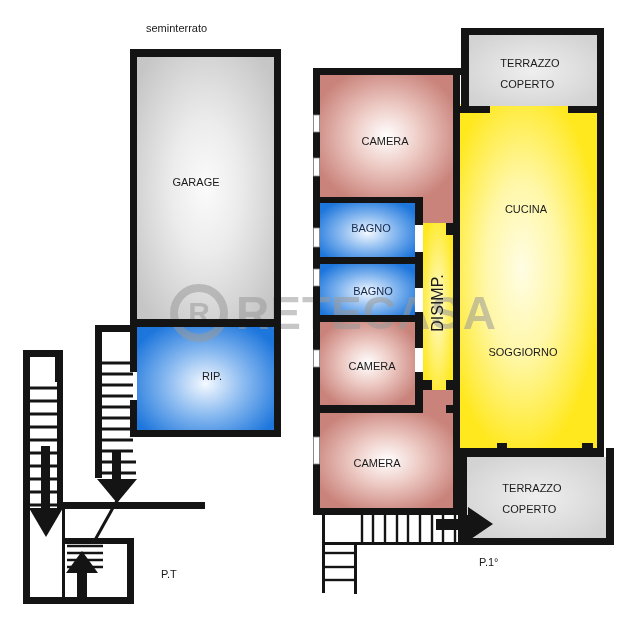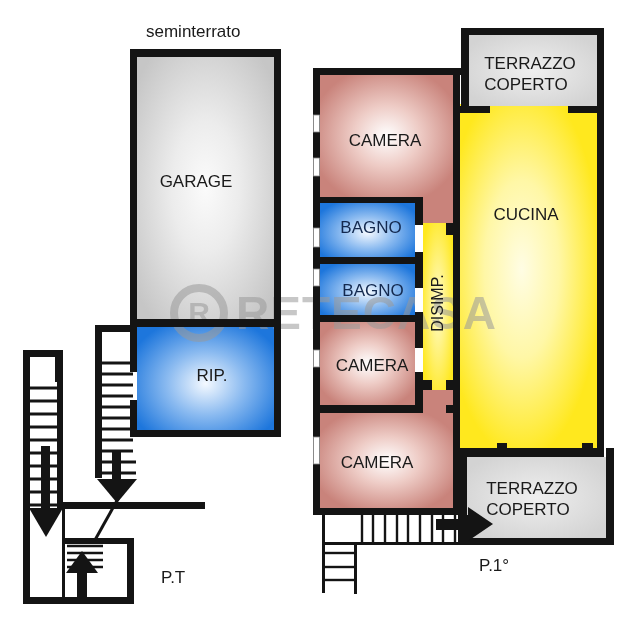--- a/index.html
+++ b/index.html
@@ -22,21 +22,21 @@
   #wm-text{font-weight:bold;font-size:46px;letter-spacing:1px;color:var(--watermark-gray,#9a9a9a);
            margin-left:8px;margin-top:2px;}
   
   svg#overlay{position:absolute;z-index:3;left:0;top:0;pointer-events:none;}
   .wall{fill:var(--wall,#141414);}
   .step{stroke:var(--wall,#141414);stroke-width:3;}
   .step2{stroke:var(--wall,#141414);stroke-width:2.4;}
   .win{fill:#ffffff;stroke:#8a8a8a;stroke-width:0.8;}
   .door{fill:#ffffff;}
   
-  .lbl{position:absolute;z-index:4;font-size:17px;color:var(--label-text,#1a1a1a);white-space:nowrap;}
+  .lbl{position:absolute;z-index:4;font-size:11px;color:var(--label-text,#1a1a1a);white-space:nowrap;}
   .ctr{transform:translate(-50%,-50%);}
   .lbl-bagno{color:var(--bagno-label-text,#13294f);}
   .lbl-2line{text-align:left;line-height:21px;}
   #lbl-disimp{transform:translate(-50%,-50%) rotate(-90deg);}
 </style>
 </head>
 <body>
 
 <div id="canvas">
 
@@ -195,21 +195,22 @@
 
   <div class="lbl ctr" style="left:196px;top:182px;">GARAGE</div>
   <div class="lbl ctr" style="left:212px;top:376px;">RIP.</div>
 
   <div class="lbl ctr" style="left:385px;top:141px;">CAMERA</div>
   <div class="lbl ctr lbl-bagno" style="left:371px;top:228px;">BAGNO</div>
   <div class="lbl ctr lbl-bagno" style="left:373px;top:291px;">BAGNO</div>
   <div class="lbl ctr" style="left:372px;top:366px;">CAMERA</div>
   <div class="lbl ctr" style="left:377px;top:463px;">CAMERA</div>
   <div class="lbl" id="lbl-disimp" style="left:438px;top:303px;font-size:16px;">DISIMP.</div>
-  <div class="lbl ctr" style="left:526px;top:215px;">CUCINA</div>
+  <div class="lbl ctr" style="left:526px;top:209px;">CUCINA</div>
+  <div class="lbl ctr" style="left:523px;top:352px;">SOGGIORNO</div>
 
   <div class="lbl ctr lbl-2line" style="left:530px;top:74px;">
     <div>TERRAZZO</div>
     <div>COPERTO</div>
   </div>
   <div class="lbl ctr lbl-2line" style="left:532px;top:499px;">
     <div>TERRAZZO</div>
     <div>COPERTO</div>
   </div>
 

